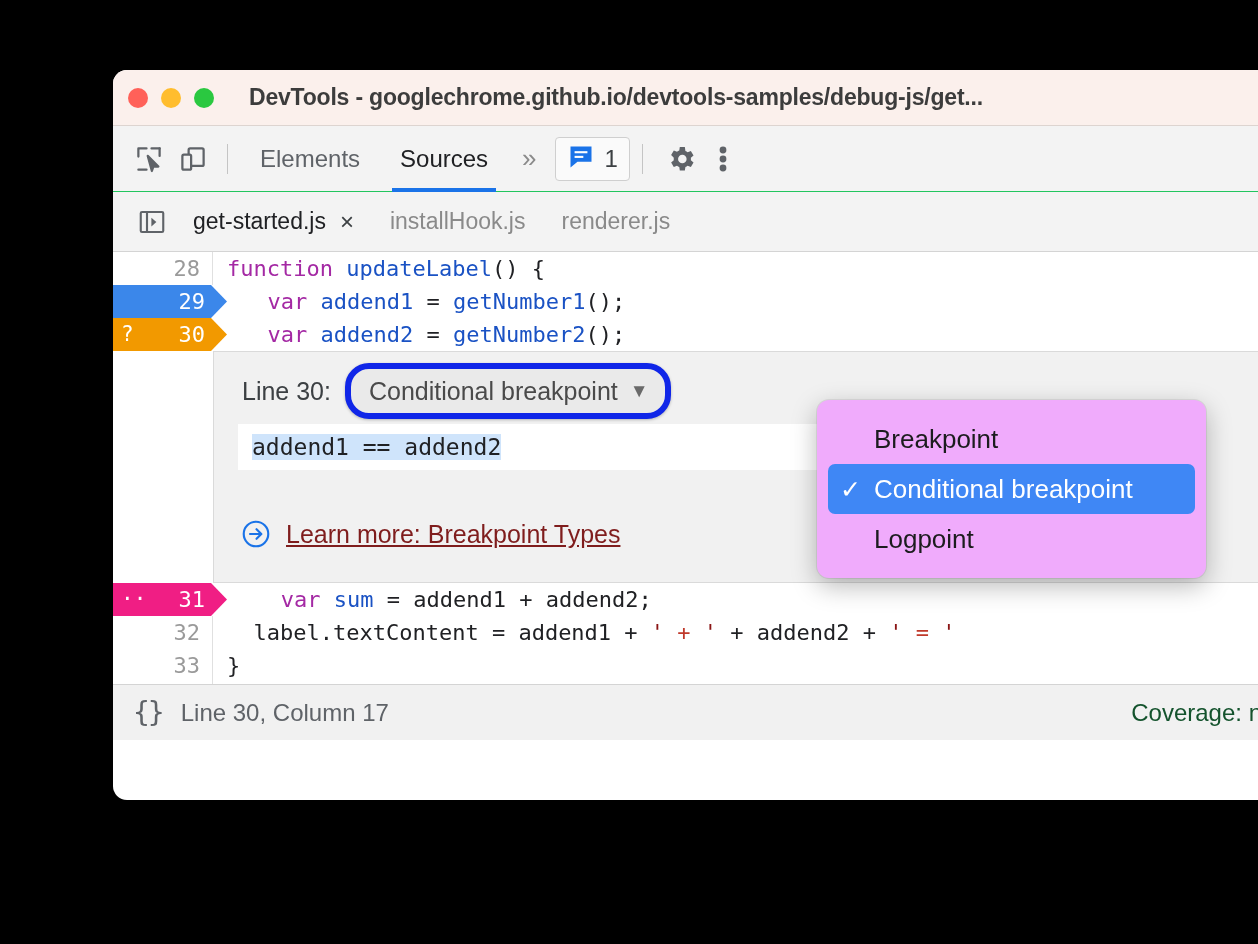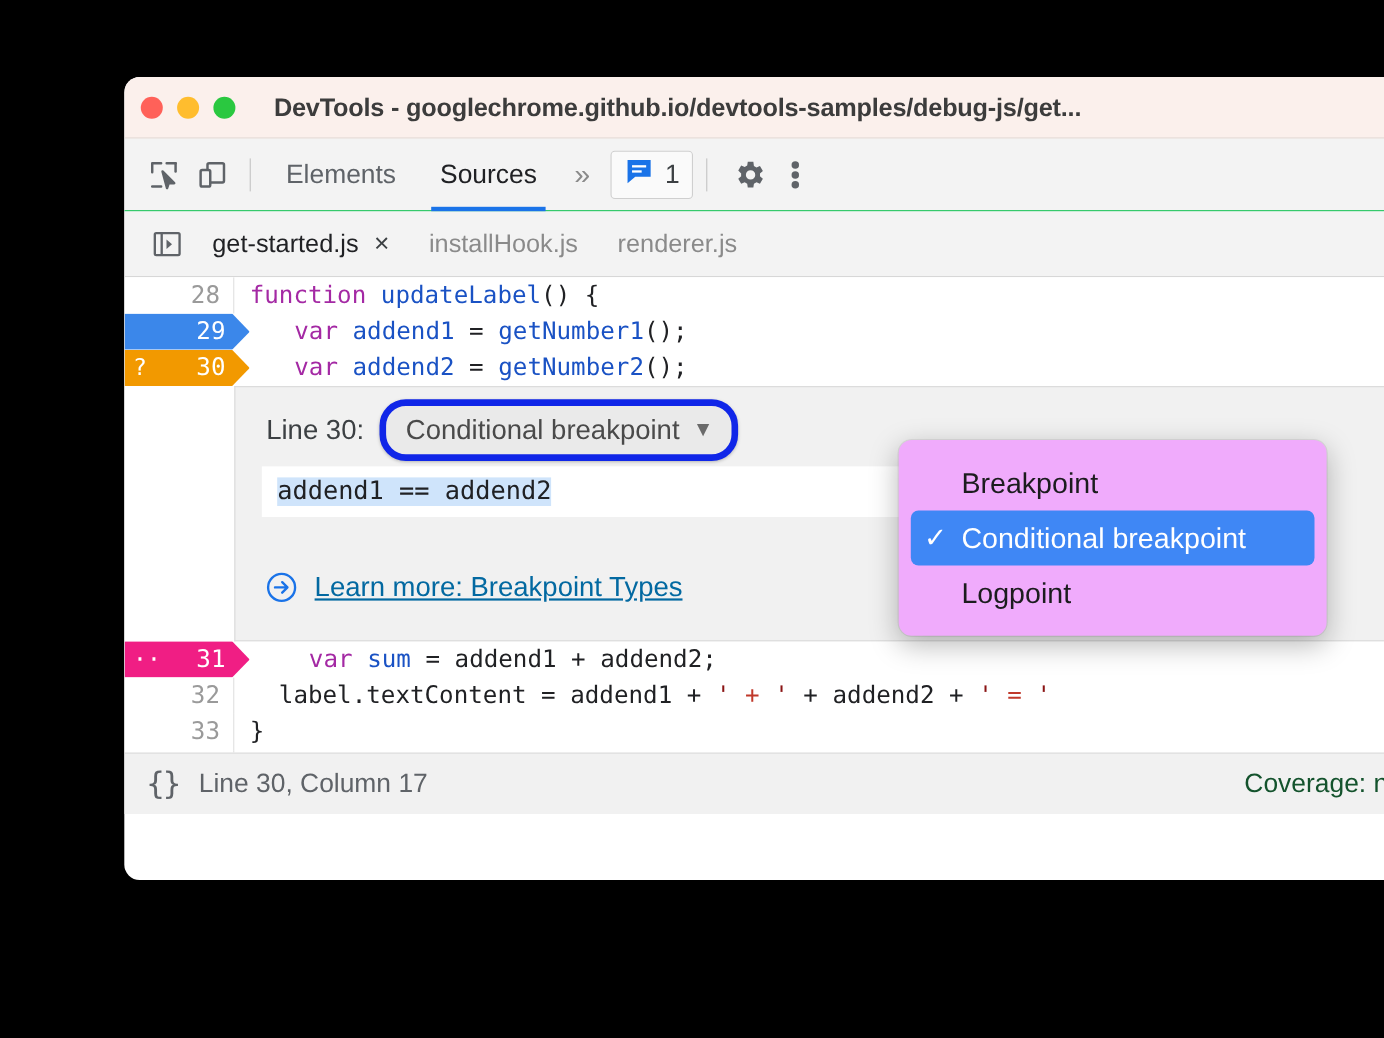--- a/index.html
+++ b/index.html
@@ -289,21 +289,21 @@
     margin: 48px 0 0 26px;
   }
   #bp-learn-icon {
     color: #1a73e8;
     margin-right: 14px;
     display: flex;
     align-items: center;
   }
   #bp-learn-text {
     font-size: 25px;
-    color: #0369a1;
+    color: #7f1d1d;
     text-decoration: underline;
     white-space: nowrap;
   }
 
   
   #bp-menu {
     position: absolute;
     left: 603px;
     top: 48px;
     width: 389px;

